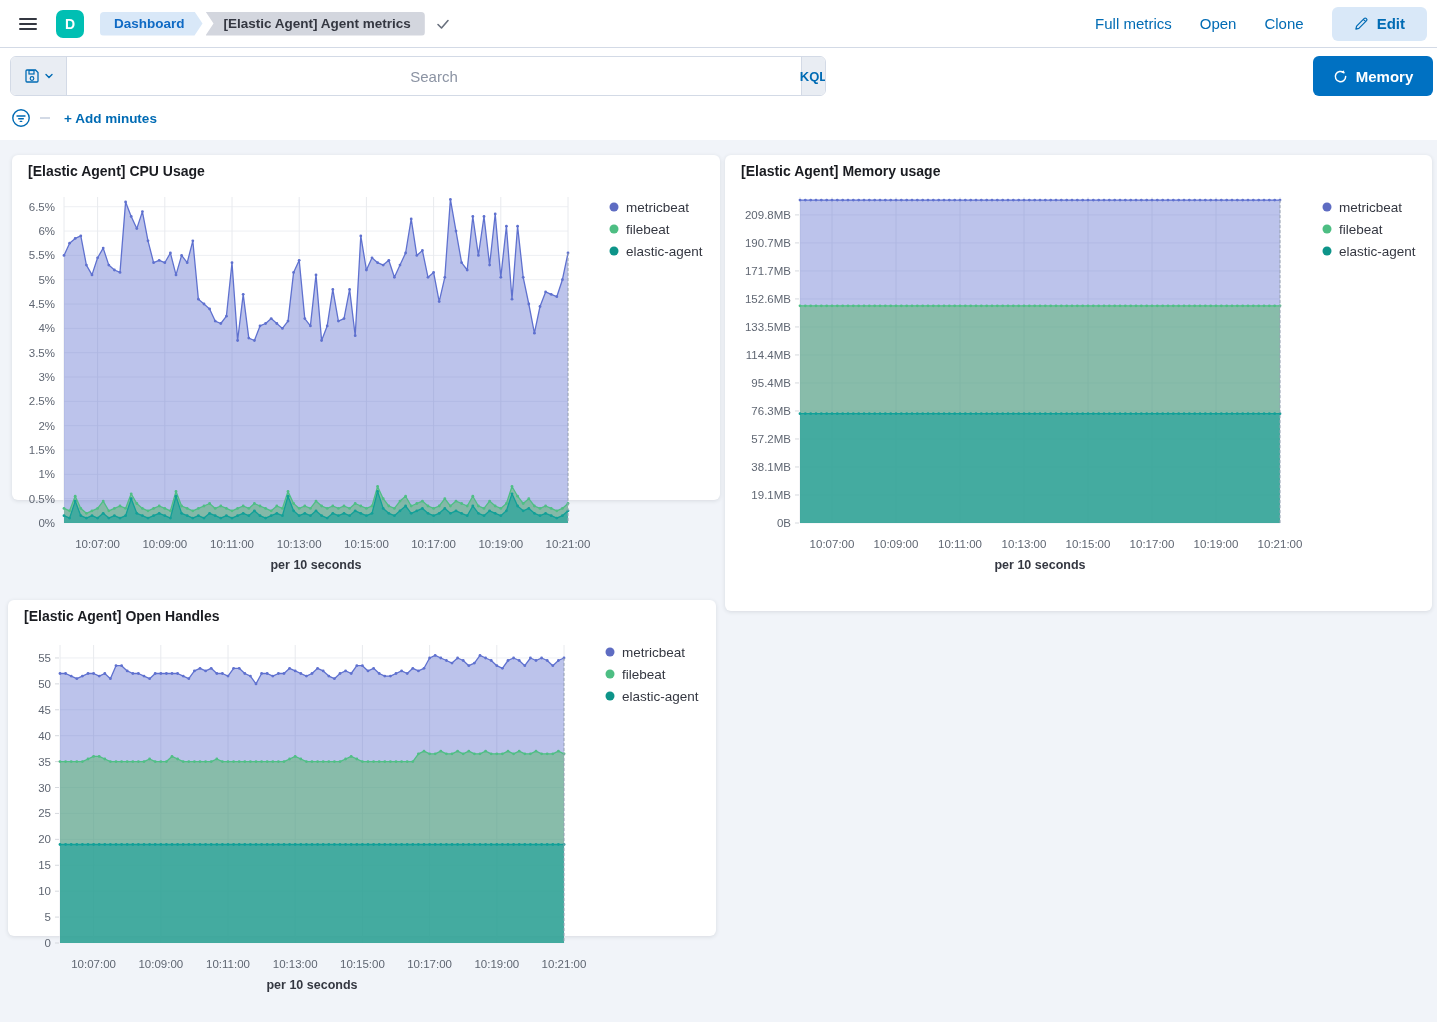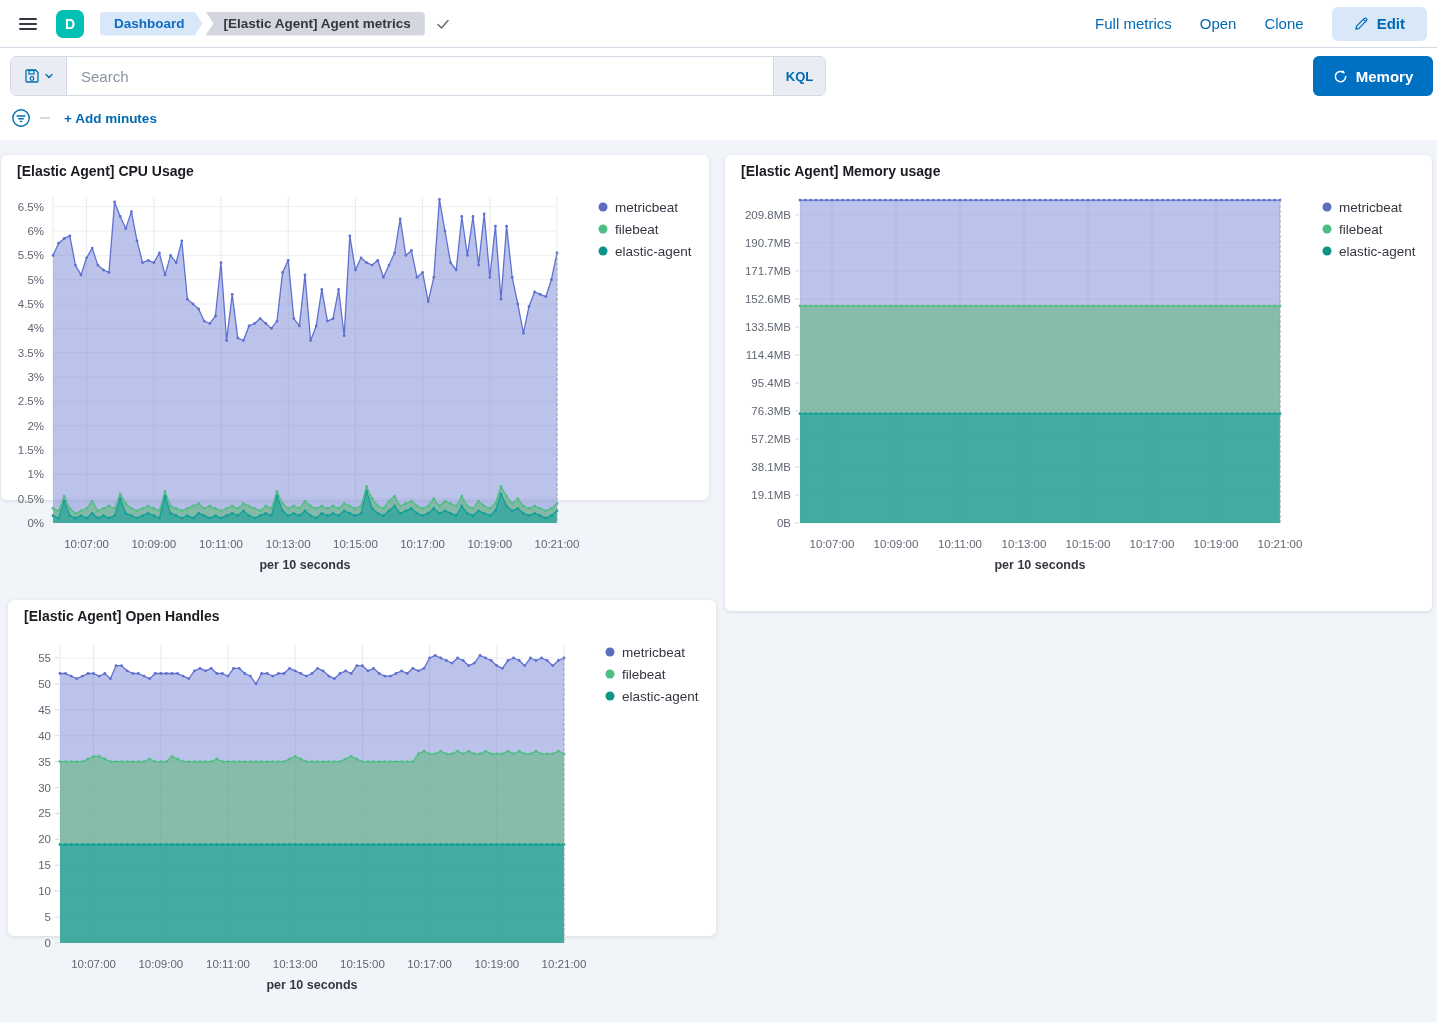--- a/index.html
+++ b/index.html
@@ -22,44 +22,44 @@
   .top-actions { margin-left:auto; display:flex; align-items:center; gap:28px; padding-right:10px; }
   .top-link { color:#006bb4; font-size:15px; font-weight:500; cursor:pointer; text-decoration:none; }
   .edit-btn { display:flex; align-items:center; gap:8px; background:#d9e8f8; color:#006bb4; font-size:15px; font-weight:600;
               border:none; border-radius:6px; height:34px; padding:0 22px; cursor:pointer; }
 
   
   .query-row { position:absolute; top:56px; left:0; width:100%; height:40px; }
   .search-wrap { position:absolute; left:10px; top:0; width:816px; height:40px; border:1px solid #d3dae6;
                  border-radius:6px; background:#fff; display:flex; overflow:hidden; }
   .save-seg { width:56px; background:#e9edf3; border-right:1px solid #d3dae6; display:flex; align-items:center; justify-content:center; gap:4px; cursor:pointer; }
-  .search-input { flex:1; border:none; outline:none; font-size:15px; padding:0 14px; color:#be185d; font-family:"Liberation Sans", sans-serif; }
+  .search-input { flex:1; border:none; outline:none; font-size:15px; padding:0 14px; color:#be185d; font-family:"Liberation Sans", sans-serif;text-align:center; }
   .search-input::placeholder { color:#8b93a3; }
-  .kql-seg { width:52px; background:#e9edf3; border-left:1px solid #d3dae6; display:flex; align-items:center; justify-content:center;
+  .kql-seg { width:24px; background:#e9edf3; border-left:1px solid #d3dae6; display:flex; align-items:center; justify-content:center;
              color:#006bb4; font-weight:600; font-size:13px; cursor:pointer; }
   .date-wrap { position:absolute; left:836px; top:0; width:469px; height:40px; border:1px solid #d3dae6; border-radius:6px;
                background:#fff; display:flex; align-items:center; overflow:hidden; }
   .cal-seg { width:52px; height:100%; background:#e9edf3; border-right:1px solid #d3dae6; display:flex; align-items:center; justify-content:center; gap:3px; cursor:pointer; }
   .time-text { font-size:15px; color:#343741; padding-left:14px; cursor:pointer; }
   .show-dates { margin-left:auto; padding-right:14px; color:#006bb4; font-size:15px; cursor:pointer; }
   .refresh-btn { position:absolute; left:1313px; top:0; width:120px; height:40px; background:#0071c2; border:none; border-radius:6px;
                  color:#fff; font-size:15px; font-weight:600; display:flex; align-items:center; justify-content:center; gap:8px; cursor:pointer; }
 
   
   .filter-row { position:absolute; top:104px; left:0; width:100%; height:28px; display:flex; align-items:center; }
   .filter-icon { margin-left:10px; cursor:pointer; display:flex; }
   .filter-dash { width:10px; height:2px; background:#d3dae6; margin-left:8px; }
   .add-filter { margin-left:14px; color:#006bb4; font-size:13.5px; font-weight:600; cursor:pointer; }
 
   
   .content-bg { position:absolute; top:140px; left:0; width:100%; height:882px; background:#f1f4f9; }
   .card { position:absolute; background:#fff; border-radius:6px; box-shadow:0 1px 4px rgba(31,38,46,0.12); }
   .card-title { position:absolute; top:8px; left:16px; font-size:14px; font-weight:700; color:#1a1c21; }
   .card svg { position:absolute; top:0; left:0; }
-  #card-cpu    { left:1px;   top:155px; width:708px; height:345px; }
+  #card-cpu    { left:12px;   top:155px; width:708px; height:345px; }
   #card-mem    { left:725px; top:155px; width:707px; height:456px; }
   #card-handles{ left:8px;   top:600px; width:708px; height:336px; }
 
   svg text { font-family:"Liberation Sans", sans-serif; }
 </style>
 </head>
 <body>
 
 <div class="page">
 

